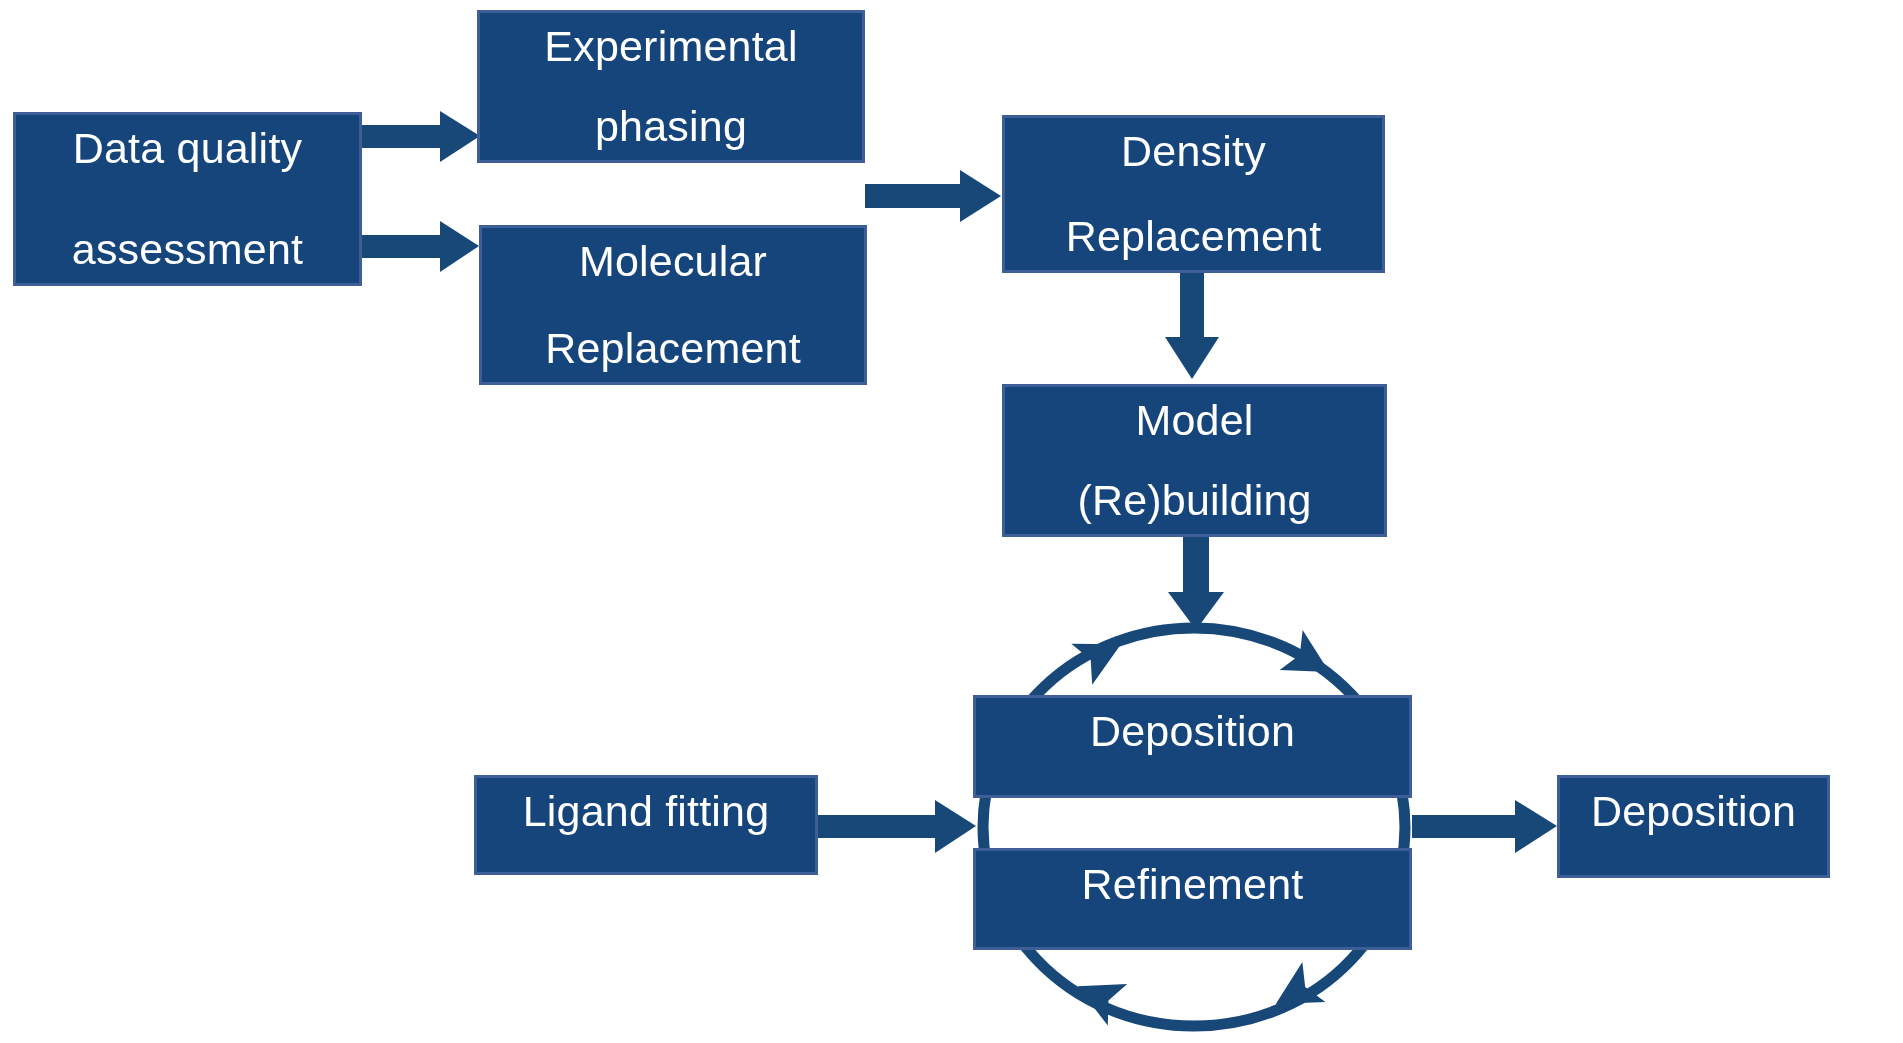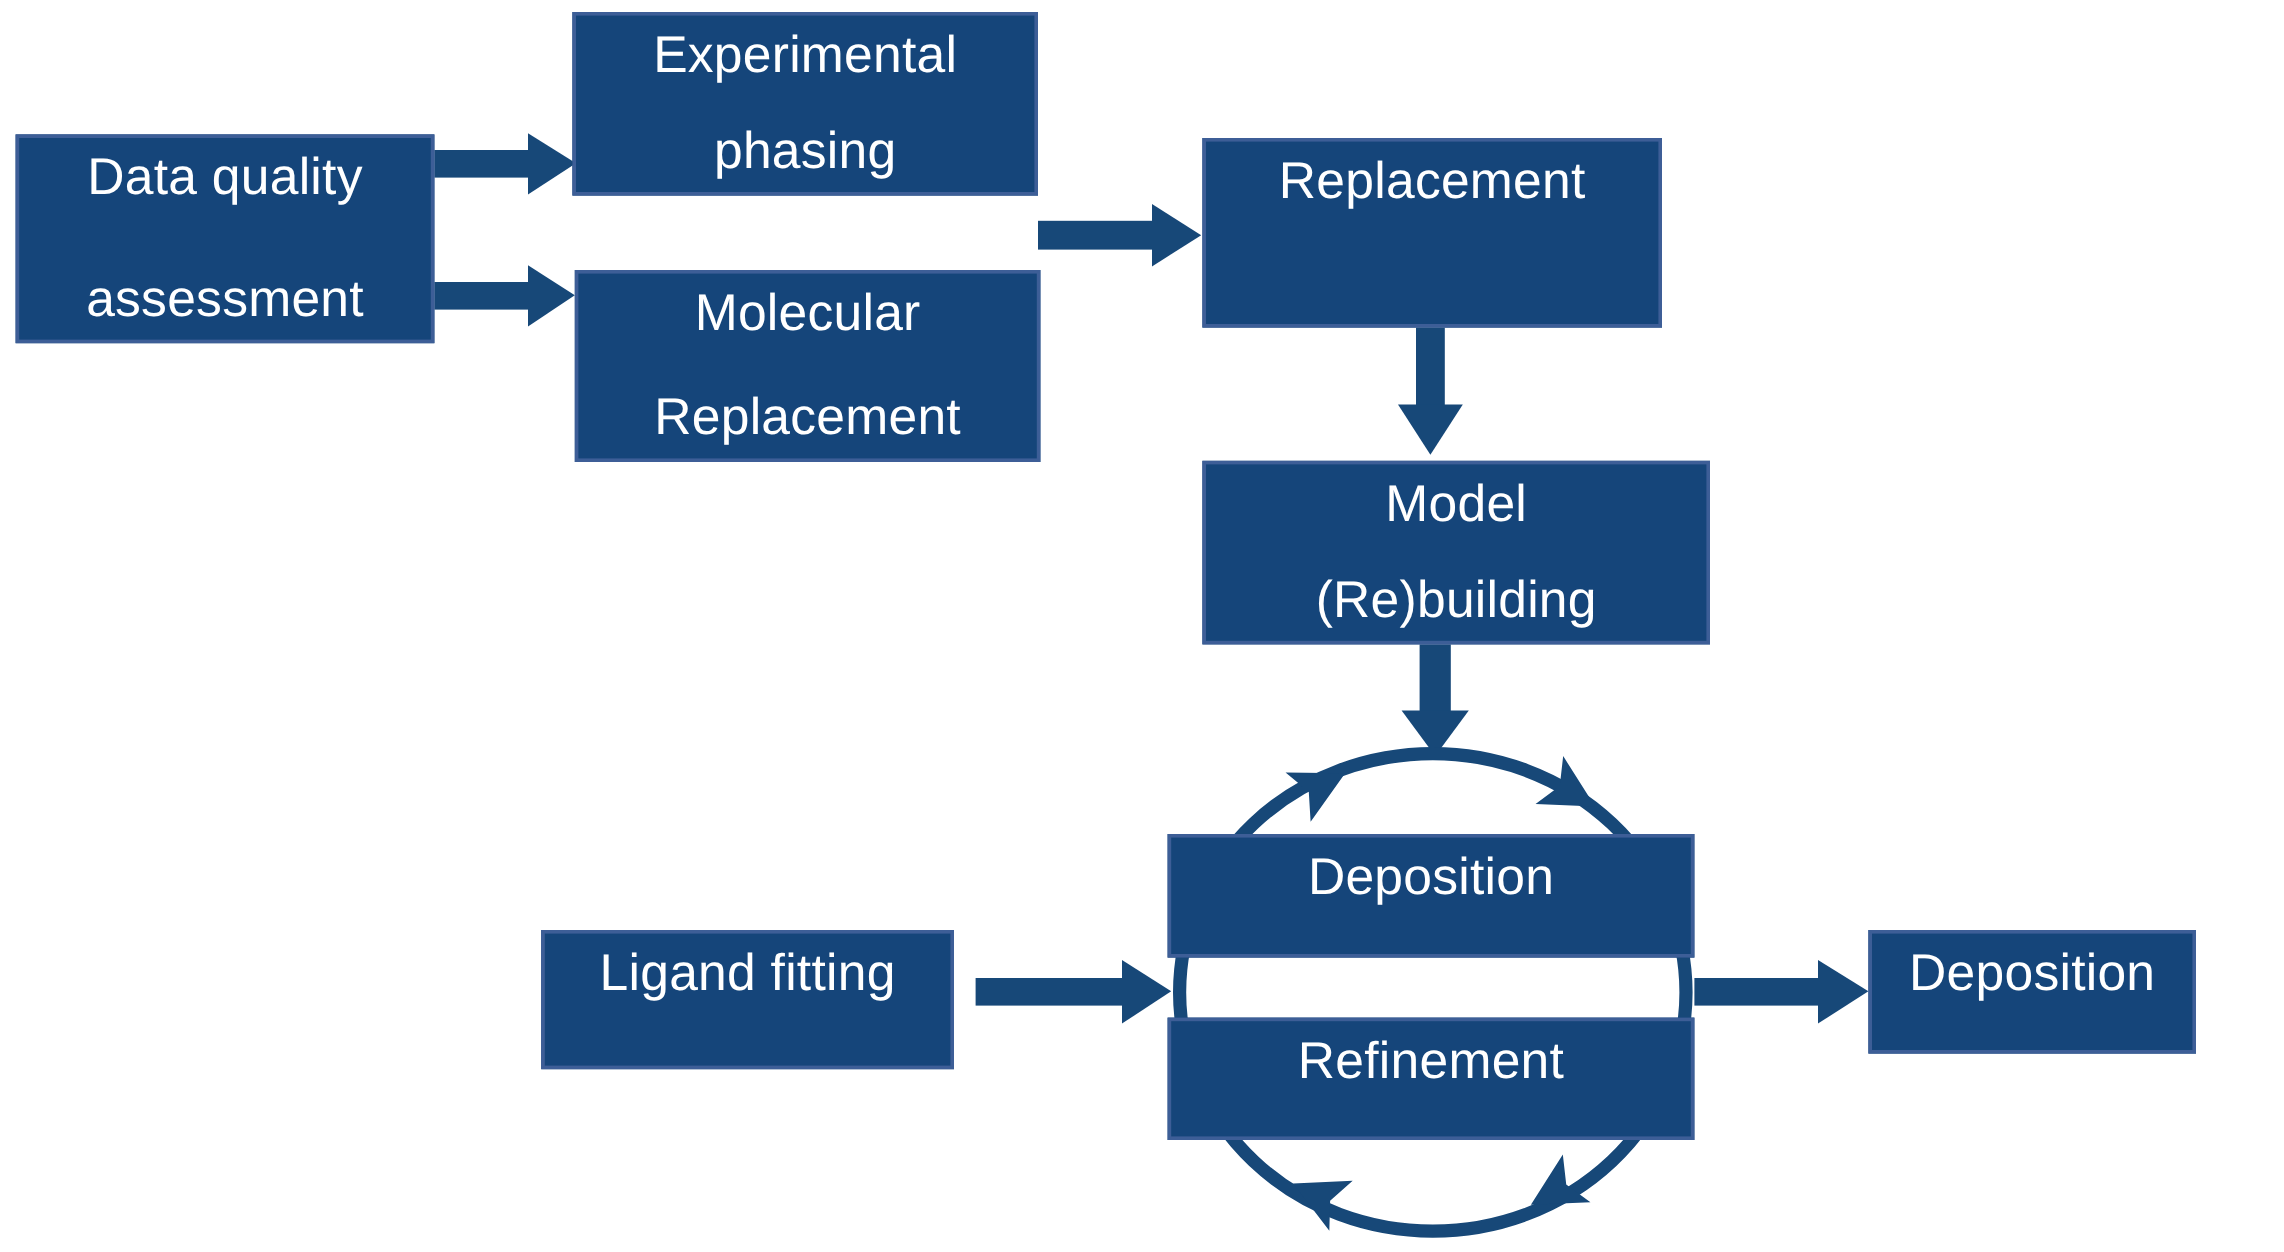--- a/index.html
+++ b/index.html
@@ -106,35 +106,36 @@
   <span class="line">Experimental</span>
   <span class="line">phasing</span>
 </div>
 
 <div class="node" style="left:479px; top:225px; width:388px; height:160px;">
   <span class="line">Molecular</span>
   <span class="line">Replacement</span>
 </div>
 
 <div class="node" style="left:1002px; top:115px; width:383px; height:158px;">
+  <span class="line">Density</span>
   <span class="line">Replacement</span>
 </div>
 
-<div class="node" style="left:1002px; top:384px; width:423px; height:153px;">
+<div class="node" style="left:1002px; top:384px; width:385px; height:153px;">
   <span class="line">Model</span>
   <span class="line">(Re)building</span>
 </div>
 
 <div class="node" style="left:973px; top:695px; width:439px; height:103px;">
   <span class="line">Deposition</span>
 </div>
 
 <div class="node" style="left:973px; top:848px; width:439px; height:102px;">
   <span class="line">Refinement</span>
 </div>
 
-<div class="node" style="left:451px; top:775px; width:344px; height:116px;">
+<div class="node" style="left:474px; top:775px; width:344px; height:100px;">
   <span class="line">Ligand fitting</span>
 </div>
 
 <div class="node" style="left:1557px; top:775px; width:273px; height:103px;">
   <span class="line">Deposition</span>
 </div>
 
 </body></html>

